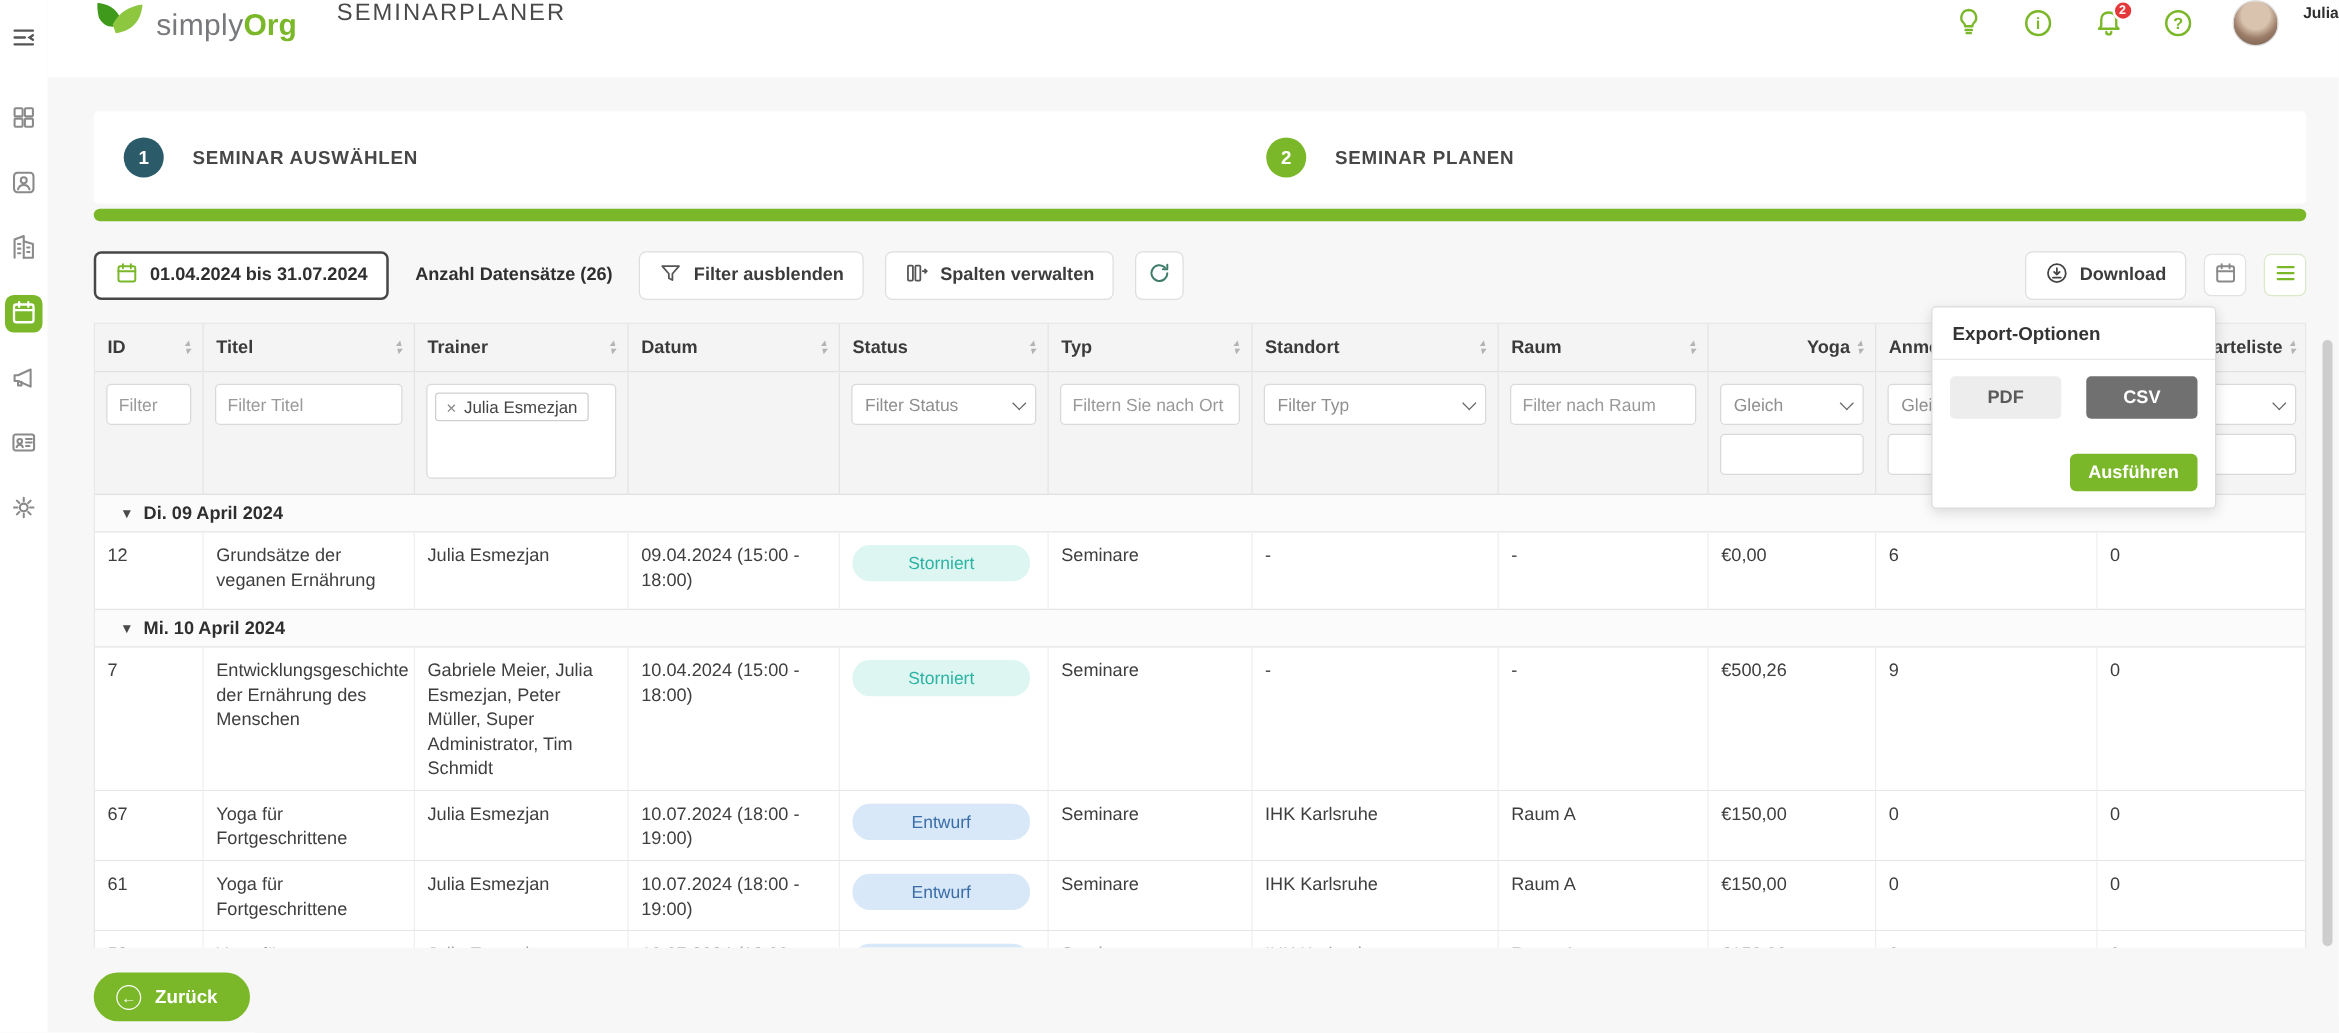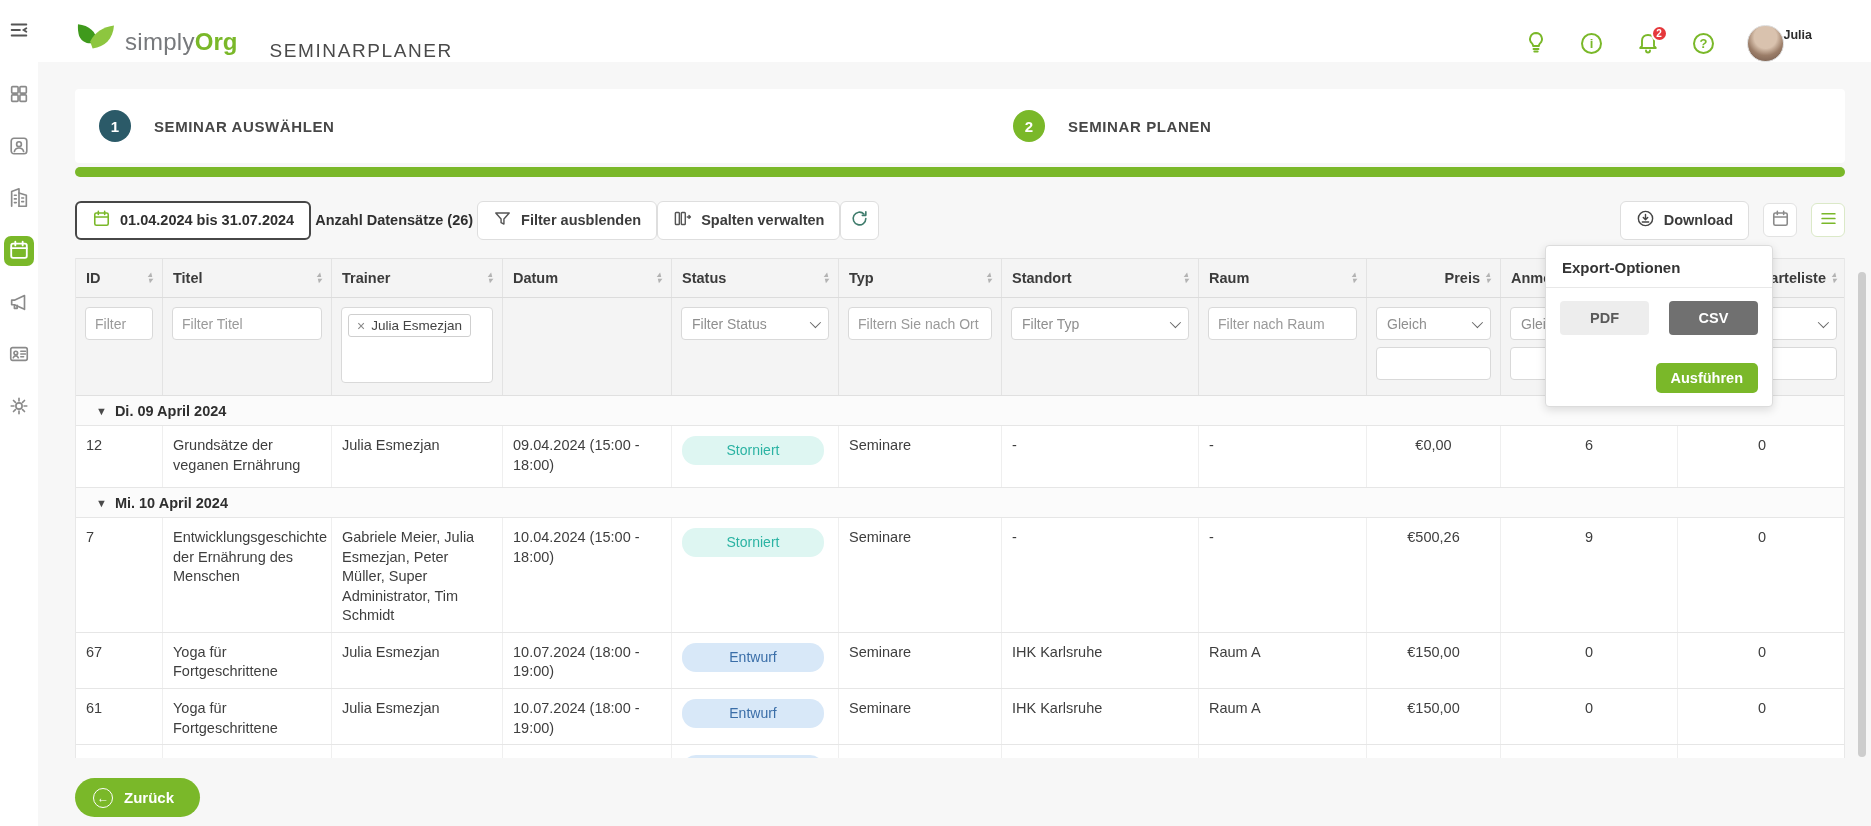--- a/index.html
+++ b/index.html
@@ -24,22 +24,22 @@
   .sb-btn svg { width:22px; height:22px; }
   .sb-btn.toggle { margin-bottom:34px; color:#555; }
   .sb-btn.active {
     background:#7ab829; border-radius:7px; color:#ffffff;
   }
 
   
   .main { position:relative; flex:1; height:826px; }
 
   .topbar {
-    height:62px; background:#ffffff; display:flex; align-items:flex-end;
-    padding-left:37px; padding-right:59px;
+    height:62px; background:#ffffff; display:flex; align-items:flex-start;
+    padding-left:37px; 
   }
   .logo { display:flex; align-items:center; gap:8px; cursor:pointer; }
   .logo svg { width:42px; height:36px; }
   .logo-simply { font-size:24px; color:#77797c; letter-spacing:.3px; }
   .logo-org { font-size:24px; color:#7ab829; font-weight:600; }
   .page-title {
     margin-left:32px; font-size:19px; font-weight:500; letter-spacing:1.6px;
     color:#4a4a4a;
   }
   .topbar-right { margin-left:auto; display:flex; align-items:center; gap:30px; }
@@ -54,21 +54,21 @@
   .bell-badge {
     position:absolute; top:-6px; right:-7px; min-width:17px; height:17px;
     background:#e5383b; border-radius:9px; color:#fff; font-size:10px; font-weight:700;
     display:flex; align-items:center; justify-content:center; border:2px solid #fff; padding:0 3px;
   }
   .avatar {
     width:37px; height:37px; border-radius:50%; cursor:pointer; flex:none;
     background:radial-gradient(circle at 50% 32%, #d9c2ae 0 38%, #9b7d68 62%, #6e564a 100%);
     border:1px solid #ddd;
   }
-  .user-wrap { display:flex; align-items:center; }
+  .user-wrap { display:flex; align-items:center; gap:20px; }
   .user-name { font-size:12.5px; font-weight:700; color:#2e2e2e; transform:translateY(-9px); }
 
   
   .content { padding:27px 26px 0 37px; }
 
   .stepper-card {
     width:1770px; height:74px; background:#ffffff; border-radius:4px;
     display:flex; align-items:center;
   }
   .step { width:50%; display:flex; align-items:center; gap:23px; padding-left:24px; }
@@ -79,21 +79,21 @@
   }
   .step-circle.s1 { background:#2b5a68; }
   .step-circle.s2 { background:#7ab829; }
   .step-label { font-size:15px; font-weight:700; letter-spacing:.6px; color:#474747; }
 
   .progress-bar {
     width:1770px; height:10px; border-radius:5px; background:#7ab829; margin-top:4px;
   }
 
   
-  .toolbar { width:1770px; display:flex; align-items:center; margin-top:23px; height:40px; }
+  .toolbar { width:1770px; display:flex; align-items:center; margin-top:23px; height:40px; gap:17px; }
   .btn {
     display:flex; align-items:center; gap:9px; background:#ffffff; cursor:pointer;
     border:1px solid #dedede; border-radius:6px; height:39px; padding:0 15px;
     font-family:inherit; font-size:14.5px; font-weight:600; color:#3c3c3c;
   }
   .btn svg { width:19px; height:19px; }
   .date-btn { border:2px solid #474747; font-weight:700; color:#2f2f2f; }
   .date-btn svg { color:#7ab829; }
   .count-text { font-size:14.5px; font-weight:700; color:#2f2f2f; padding:0 4px; }
   .icon-btn { width:39px; padding:0; justify-content:center; }
@@ -157,21 +157,21 @@
   }
   .caret { font-size:11px; color:#4a4a4a; }
   .group-label { font-size:14.5px; font-weight:700; color:#2f2f2f; }
 
   .drow { background:#ffffff; border-bottom:1px solid #e6e6e6; cursor:pointer; }
   .td {
     padding:10px 10px 6px 10px; font-size:14.5px; color:#3e3e3e; line-height:1.35;
     border-right:1px solid #efefef; overflow:hidden;
   }
   .td:last-child { border-right:none; }
-  .td.right { text-align:center; }
+  .td.right { text-align:left; }
   .badge {
     display:block; text-align:center; border-radius:14px; padding:5px 0; margin-right:4px;
     font-size:14px;
   }
   .badge.storniert { background:#def6f2; color:#2bb3a3; }
   .badge.entwurf { background:#d8e8f8; color:#3a6ea8; }
   .h62 { min-height:62px; } .h96 { min-height:96px; } .h54 { min-height:54px; }
 
   
   .back-btn {
@@ -430,21 +430,21 @@
               </span>
             </div>
           <div class="th">
               <span>Raum</span>
               <span class="sort">
                 <i>▴</i>
                 <i>▾</i>
               </span>
             </div>
           <div class="th right">
-              <span>Preis</span>
+              <span>Yoga</span>
               <span class="sort">
                 <i>▴</i>
                 <i>▾</i>
               </span>
             </div>
           <div class="th">
               <span>Anmeldungen</span>
               <span class="sort">
                 <i>▴</i>
                 <i>▾</i>

